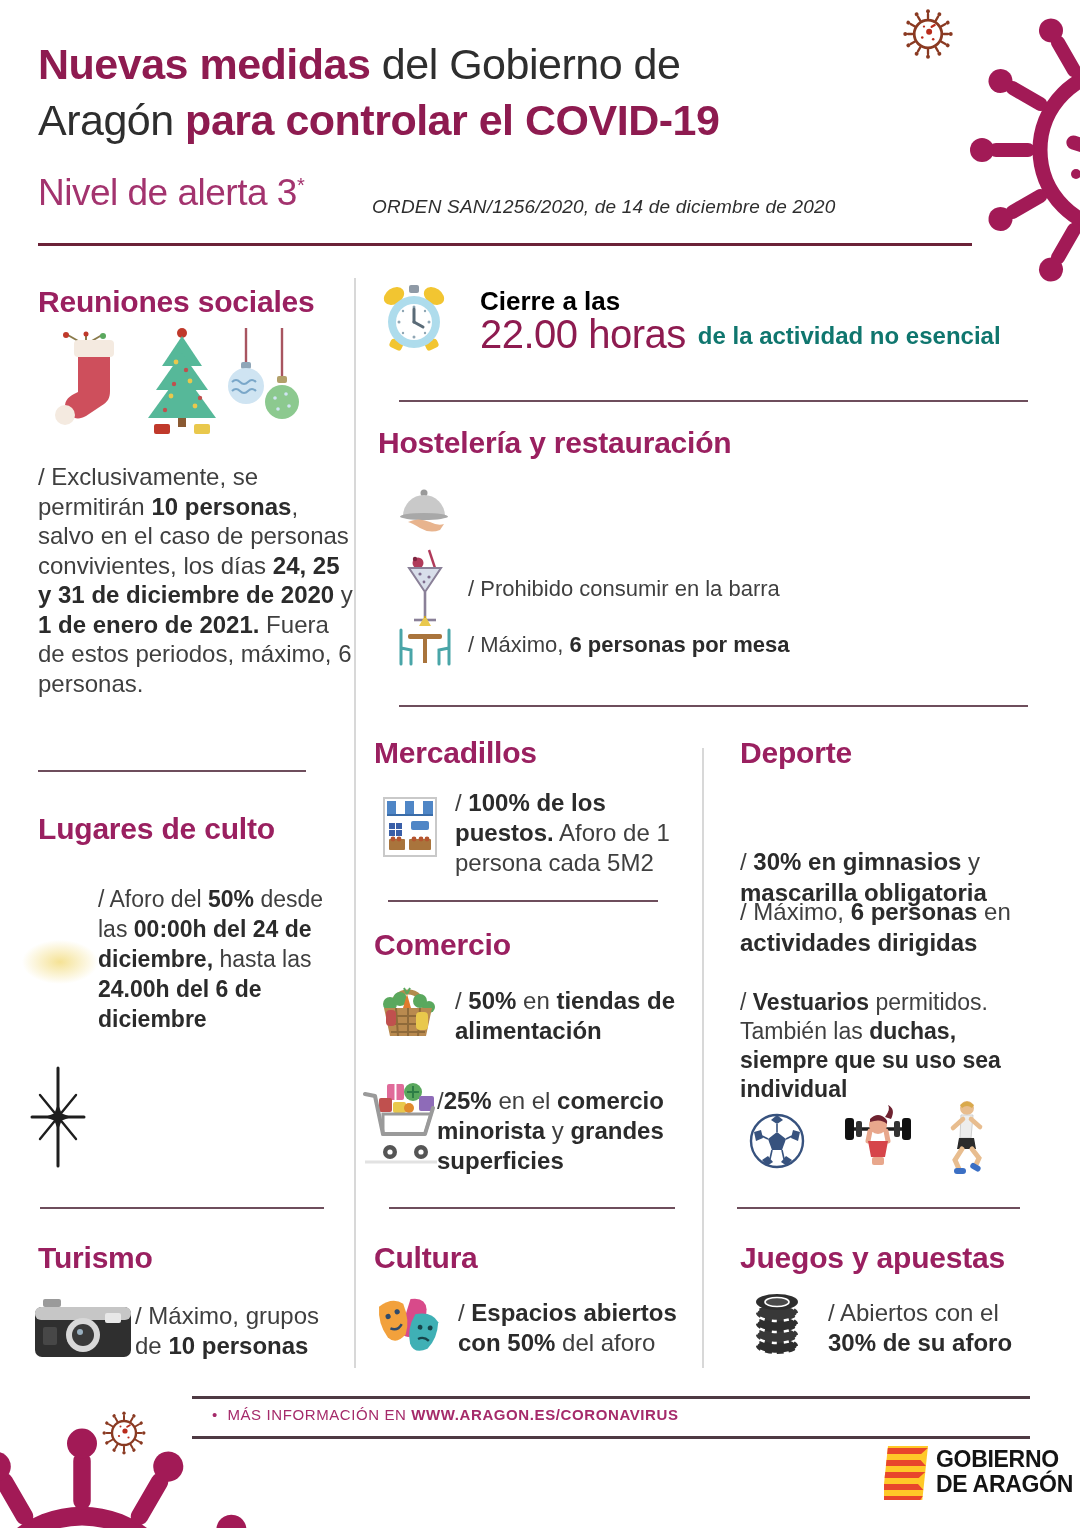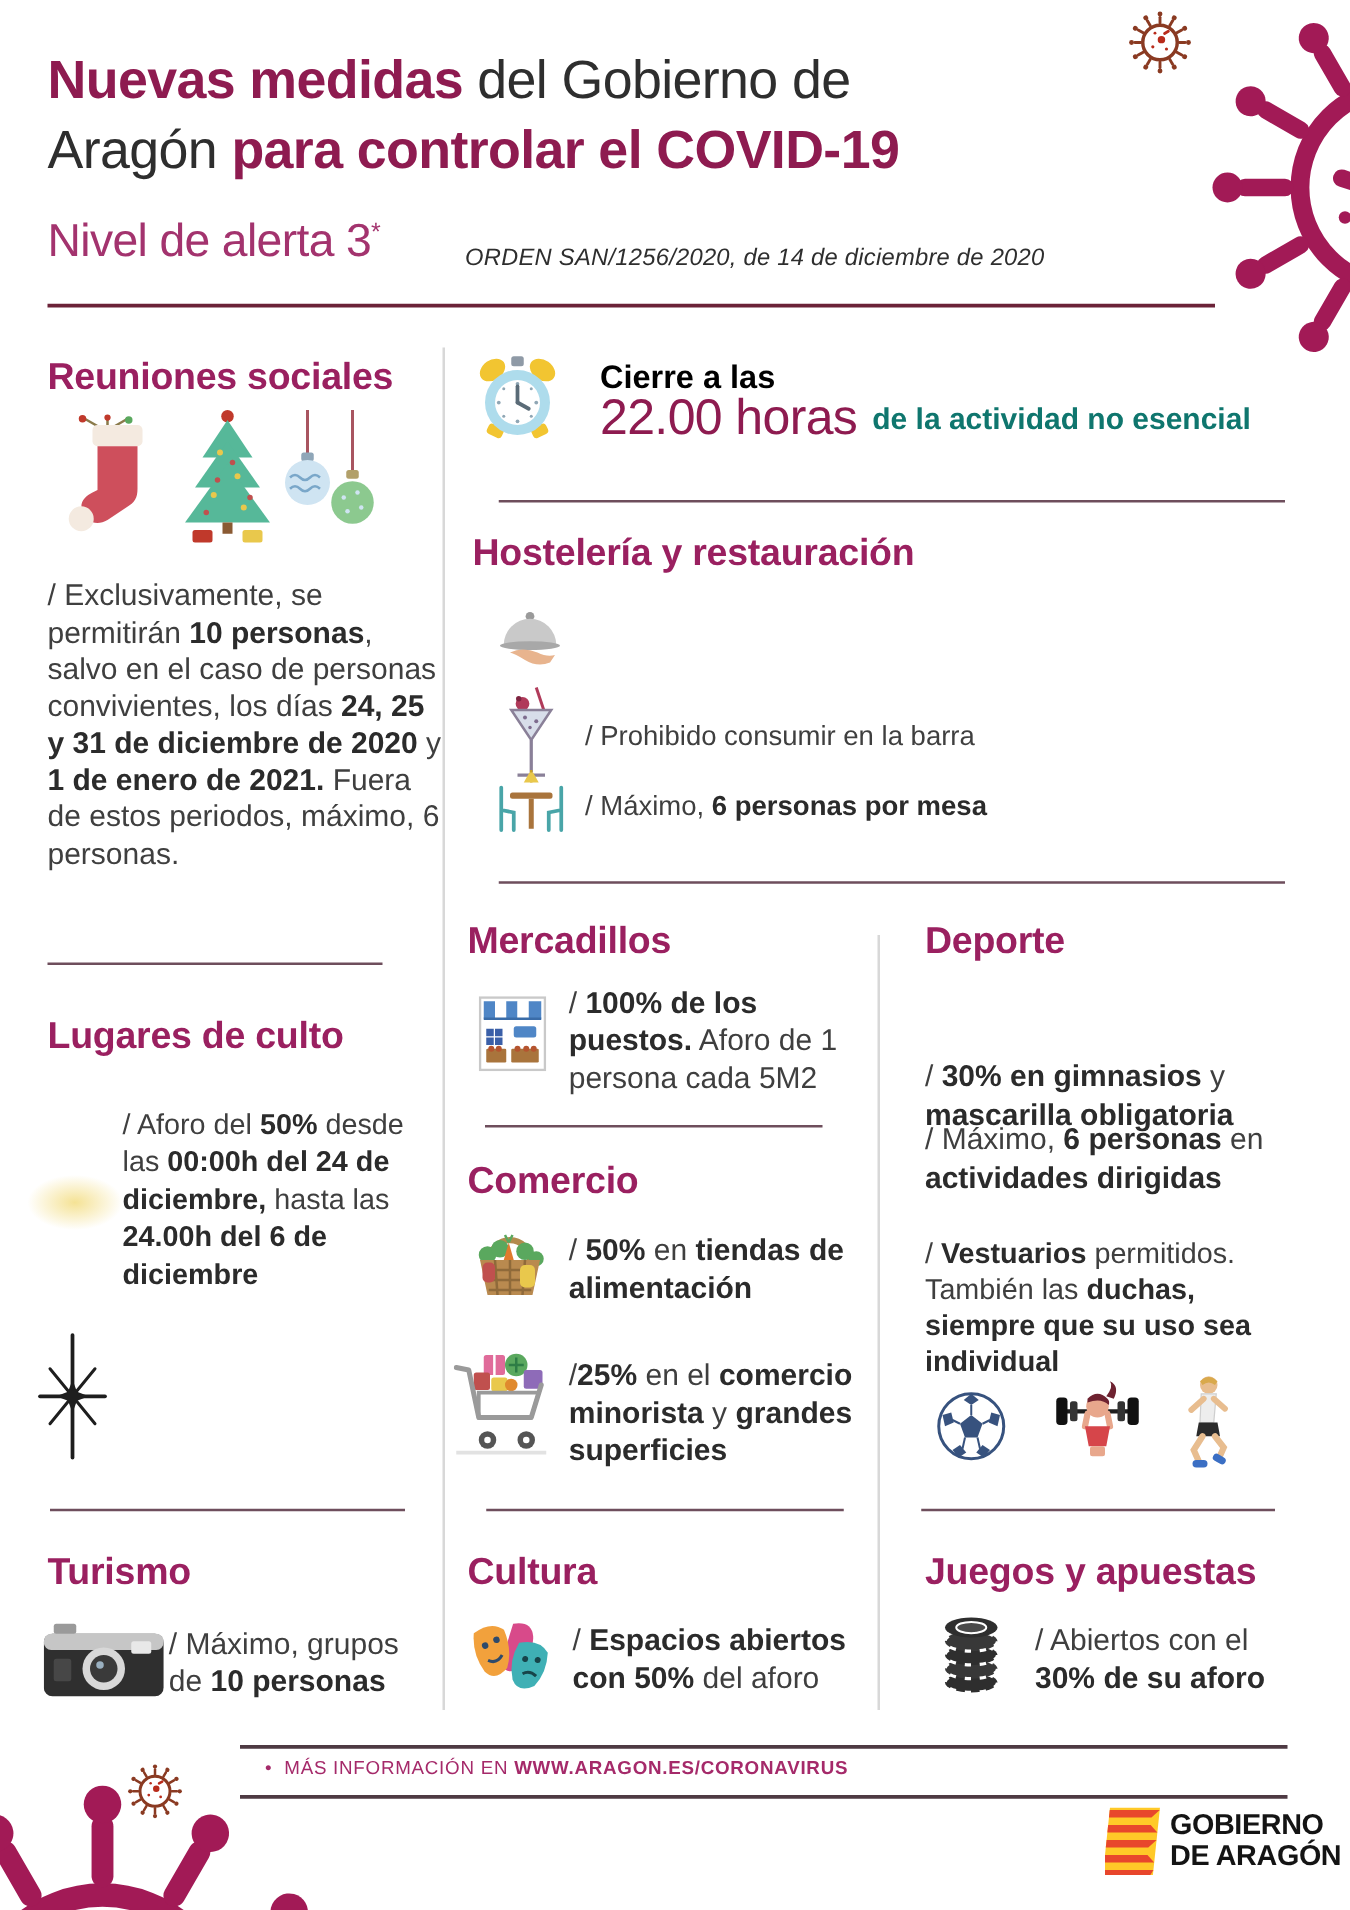--- a/index.html
+++ b/index.html
@@ -365,21 +365,21 @@
       <circle cx="46" cy="26" r="5" fill="#E08A2E"></circle>
     </g>
     <path d="M2 12 L12 14 L20 52 L62 52 L70 26" fill="none" stroke="#9A9A9A" stroke-width="4" stroke-linecap="round" stroke-linejoin="round"></path>
     <path d="M20 32 L68 32 L62 52 L20 52 Z" fill="none" stroke="#9A9A9A" stroke-width="3"></path>
     <circle cx="27" cy="70" r="7" fill="#555"></circle>
       <circle cx="27" cy="70" r="2.6" fill="#fff"></circle>
     <circle cx="58" cy="70" r="7" fill="#555"></circle>
       <circle cx="58" cy="70" r="2.6" fill="#fff"></circle>
     <line x1="2" y1="80" x2="74" y2="80" stroke="#E2E2E2" stroke-width="3"></line>
   </svg>
-  <div class="abs body-text" style="left:455px;top:1086px;width:255px;font-size:24px;"><span>/</span><span class="b">25%</span><span> en el </span><span class="b">comercio minorista</span><span> y </span><span class="b">grandes superficies</span></div>
+  <div class="abs body-text" style="left:437px;top:1086px;width:255px;font-size:24px;"><span>/</span><span class="b">25%</span><span> en el </span><span class="b">comercio minorista</span><span> y </span><span class="b">grandes superficies</span></div>
 
   <div class="abs hr" style="left:389px;top:1207px;width:286px;"></div>
 
   <div class="abs sec-h" style="left:374px;top:1241px;">Cultura</div>
   <svg class="abs" style="left:376px;top:1294px;" width="68" height="62" viewBox="0 0 68 62">
     <path d="M30 6 q14 -6 18 6 q4 14 -4 26 q-8 10 -16 2 z" fill="#D84A8A" transform="rotate(14 36 24)"></path>
     <g transform="rotate(-16 22 28)">
       <path d="M8 8 Q24 2 32 12 Q34 30 26 42 Q14 50 8 40 Q2 24 8 8 Z" fill="#F2A13C"></path>
       <circle cx="14" cy="20" r="2.6" fill="#2E4A6B"></circle>
         <circle cx="24" cy="18" r="2.6" fill="#2E4A6B"></circle>

